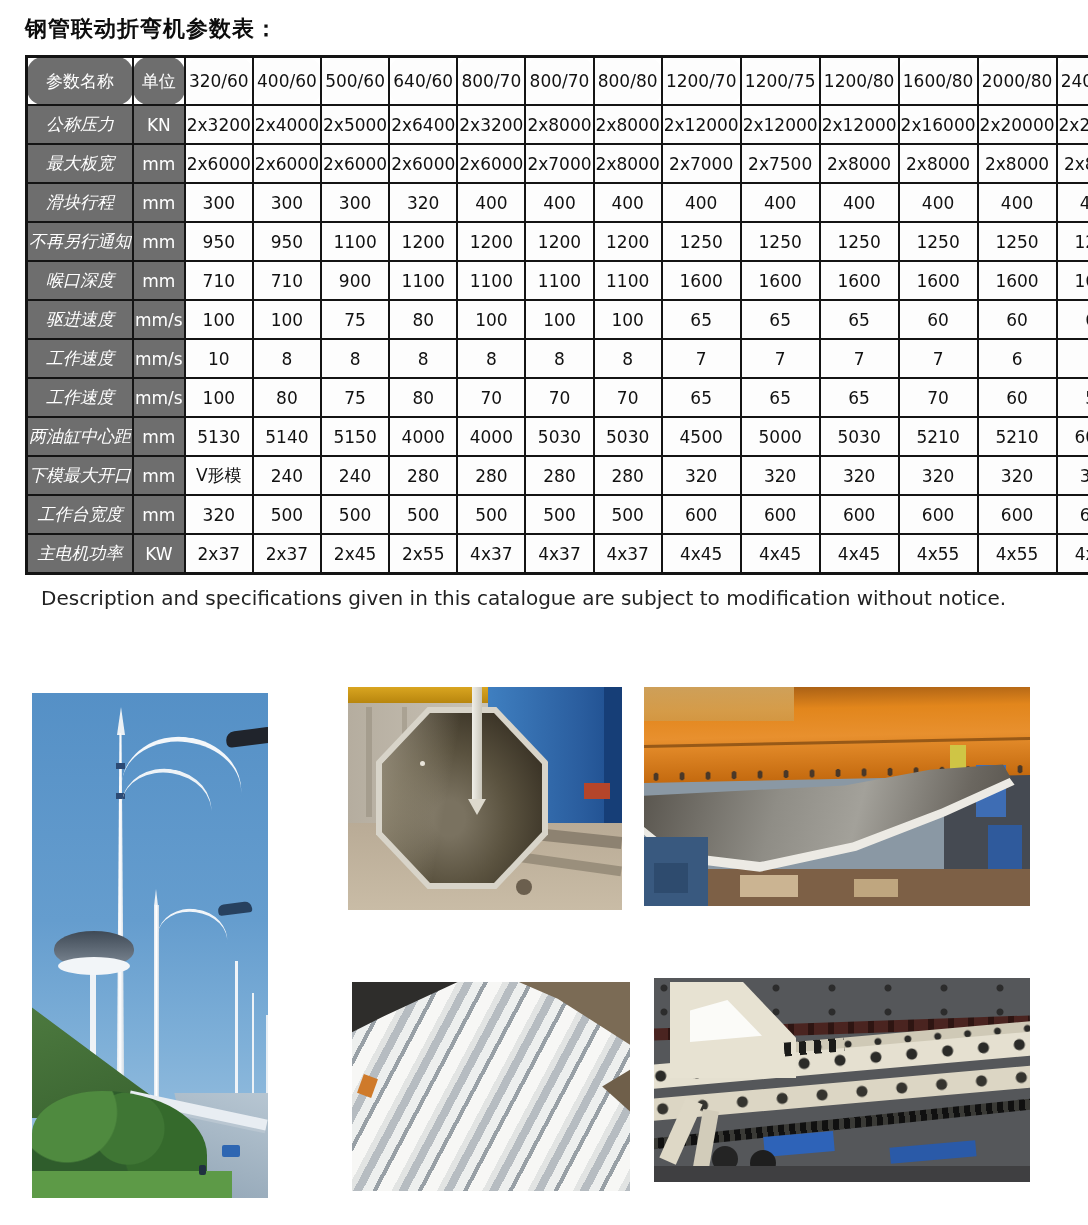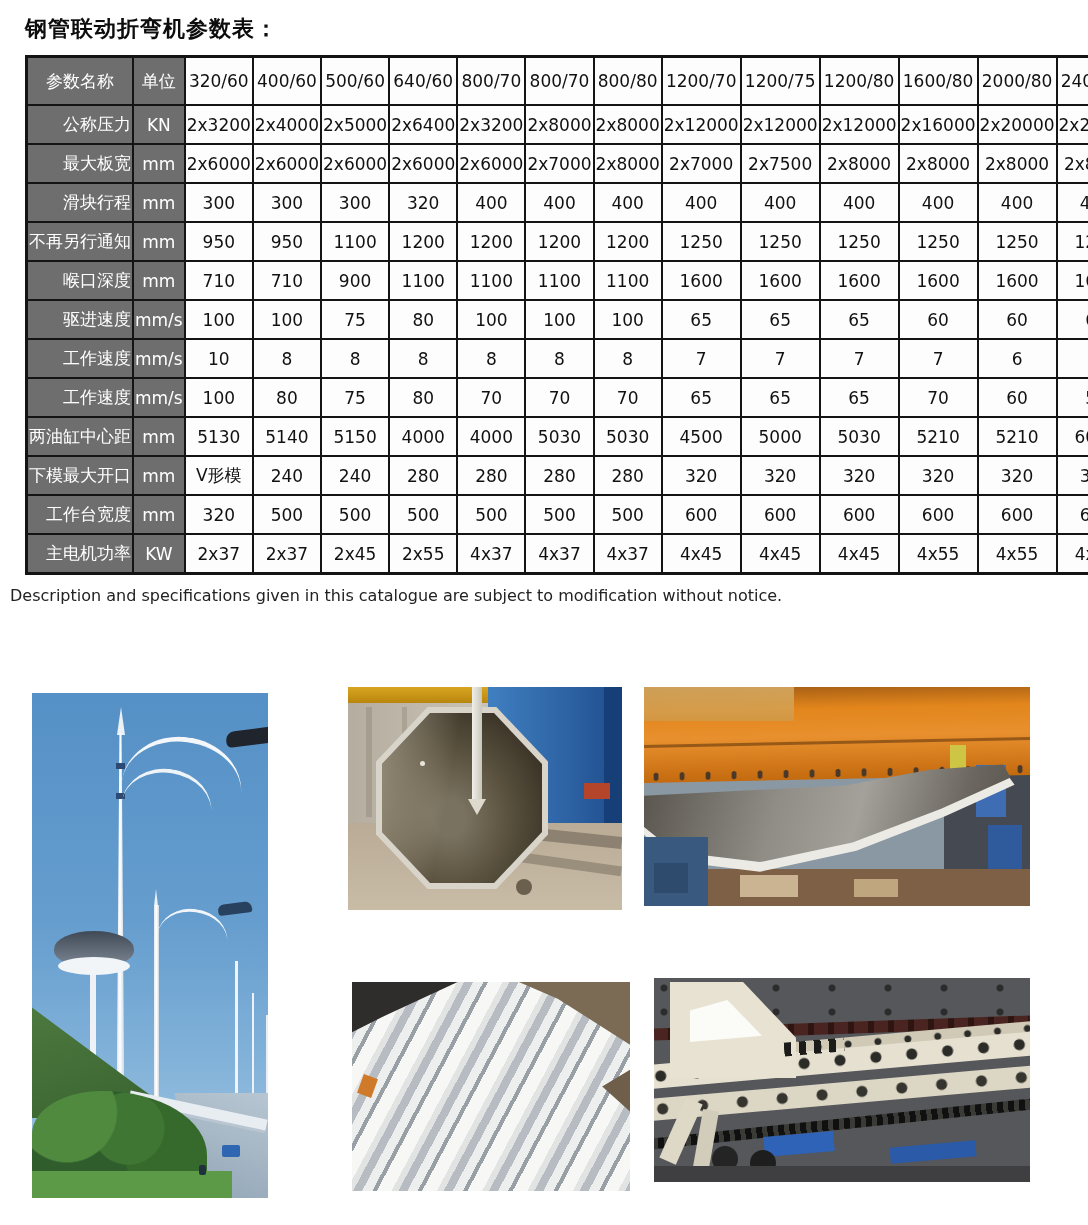--- a/index.html
+++ b/index.html
@@ -5,29 +5,29 @@
   html,body{margin:0;padding:0;}
   body{font-family:"DejaVu Sans","Liberation Sans",sans-serif;background:#ffffff;}
   .page{position:relative;width:1088px;height:1225px;background:#fff;overflow:hidden;}
 
   
   .page-title{position:absolute;left:25px;top:14px;font-size:22px;font-weight:bold;color:#0d0d0d;letter-spacing:1px;}
 
   
   table.spec{position:absolute;left:25px;top:55px;border-collapse:collapse;table-layout:fixed;border:3px solid #141414;}
   table.spec th,table.spec td{border:2px solid #141414;font-size:17px;text-align:center;vertical-align:middle;padding:0 1px;color:#111;background:#fdfdfd;overflow:hidden;white-space:nowrap;}
-  table.spec tr.hdr th{height:46px;font-weight:normal;}
+  table.spec tr.hdr th{height:46px;font-weight:normal;border-radius:16px;}
   table.spec tr.body-row td{height:37px;}
   table.spec .dark{background:#6e6e6e;color:#ffffff;font-weight:normal;}
-  table.spec td.row-label{text-align:right;}
+  table.spec td.row-label{text-align:center;font-style:italic;}
   .colw-label{width:130px;} .colw-unit{width:52px;} .colw-m{width:63px;} .colw-mw{width:74px;}
 
   
   .note-zh{position:absolute;left:25px;top:566px;font-size:15px;color:#111;}
-  .note-en{position:absolute;left:10px;top:586px;font-size:16px;color:#222;}
+  .note-en{position:absolute;left:41px;top:586px;font-size:20px;color:#222;}
 
   
   .photo{position:absolute;overflow:hidden;}
   .abs{position:absolute;}
 
   
   .photo1{left:32px;top:693px;width:236px;height:505px;background:linear-gradient(180deg,#5590c6 0%,#659dce 45%,#7fb0d8 70%,#a5c7e2 100%);}
   .p1-pole-main{left:84px;top:40px;width:9px;height:465px;background:linear-gradient(90deg,#d9e2ea,#ffffff 45%,#c3d1dd);clip-path:polygon(38% 0,62% 0,100% 100%,0 100%);}
   .p1-spire{left:85px;top:14px;width:0;height:0;border-left:4px solid transparent;border-right:4px solid transparent;border-bottom:28px solid #ecf1f5;}
   .p1-band{width:9px;height:6px;background:#2c4a74;}

